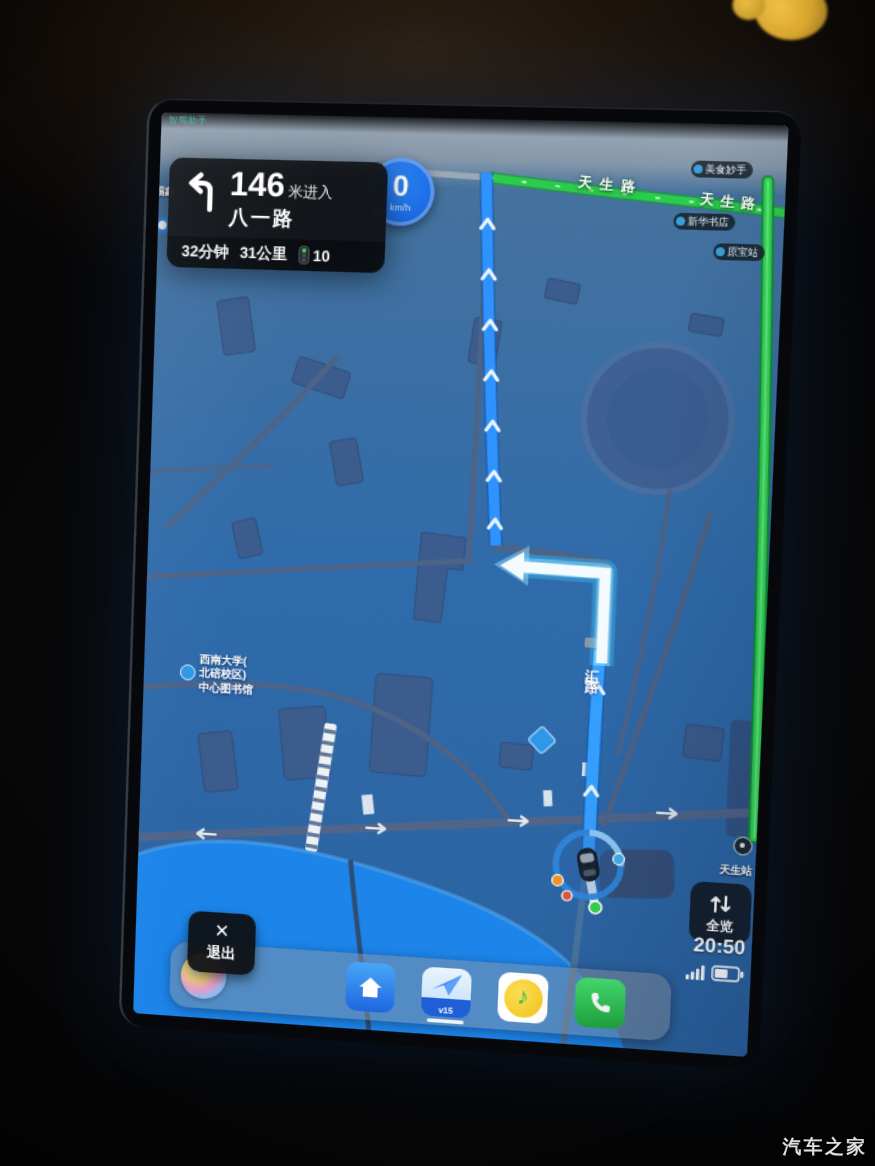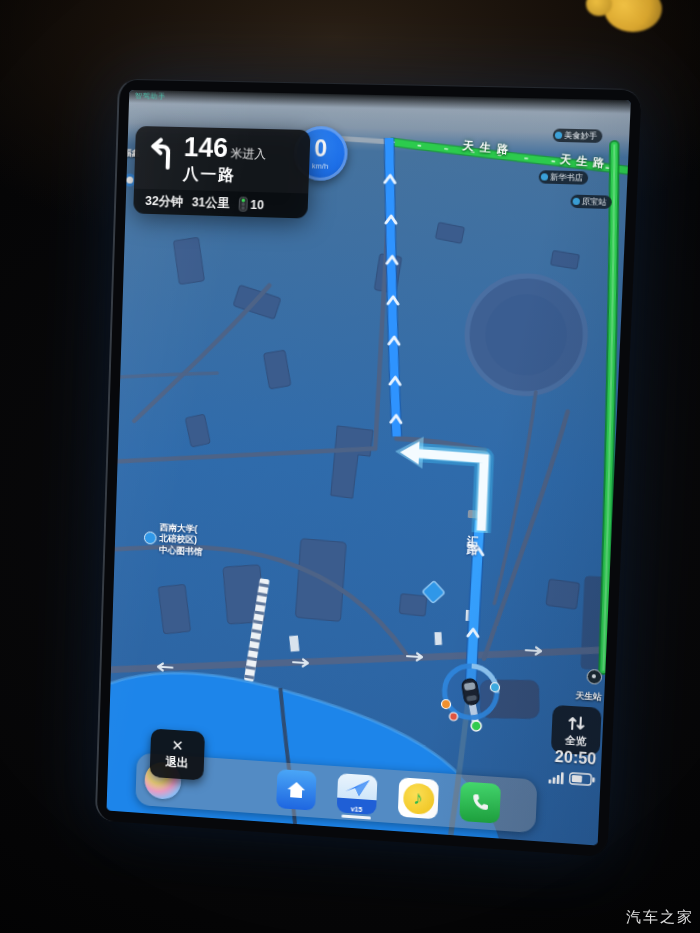--- a/index.html
+++ b/index.html
@@ -111,21 +111,21 @@
   .icon-nav{left:208px;background:linear-gradient(180deg,#eaf4fd 0%,#cfe6fa 62%,#1f5fd6 62%,#1f5fd6 100%);}
   .nav-badge{position:absolute;left:0;right:0;bottom:1px;text-align:center;font-size:7px;color:#fff;font-weight:bold;}
   .icon-music{left:270px;background:#fff;display:flex;align-items:center;justify-content:center;}
   .music-circle{width:31px;height:31px;border-radius:50%;background:radial-gradient(circle at 40% 35%,#fbde55,#f2c418);
     display:flex;align-items:center;justify-content:center;}
   .music-note{font-size:19px;color:#2db84c;font-weight:bold;line-height:1;margin-top:-2px;}
   .icon-phone{left:332px;background:linear-gradient(180deg,#46e070,#1fa83f);display:flex;align-items:center;justify-content:center;}
   .active-underline{position:absolute;left:213px;bottom:2px;width:30px;height:3px;border-radius:2px;background:rgba(255,255,255,.9);}
 
   .watermark{position:absolute;right:6px;bottom:6px;z-index:50;color:rgba(232,232,232,.95);
-    font-size:15px;font-weight:normal;letter-spacing:2px;text-shadow:0 1px 3px rgba(0,0,0,.9);}
+    font-size:15px;font-weight:bold;letter-spacing:2px;text-shadow:0 1px 3px rgba(0,0,0,.9);}
 </style>
 </head>
 <body>
 
 <div class="photo">
   <div class="duck"></div>
   <div class="duck-head"></div>
 
   <div class="tablet">
     <div class="screen">

